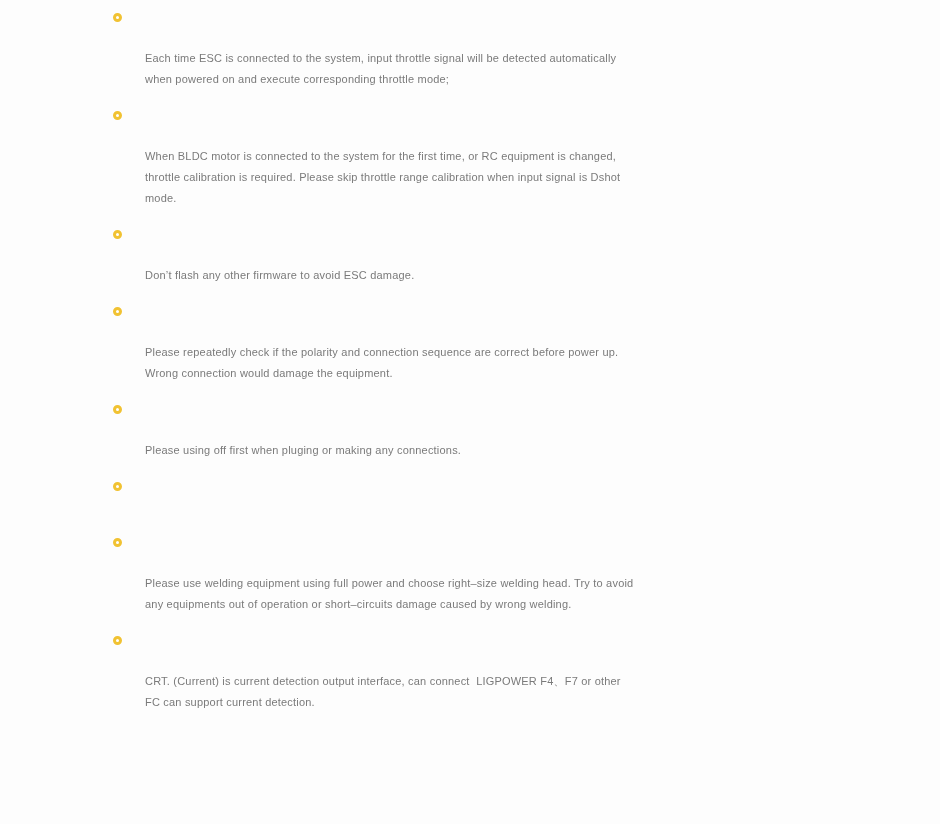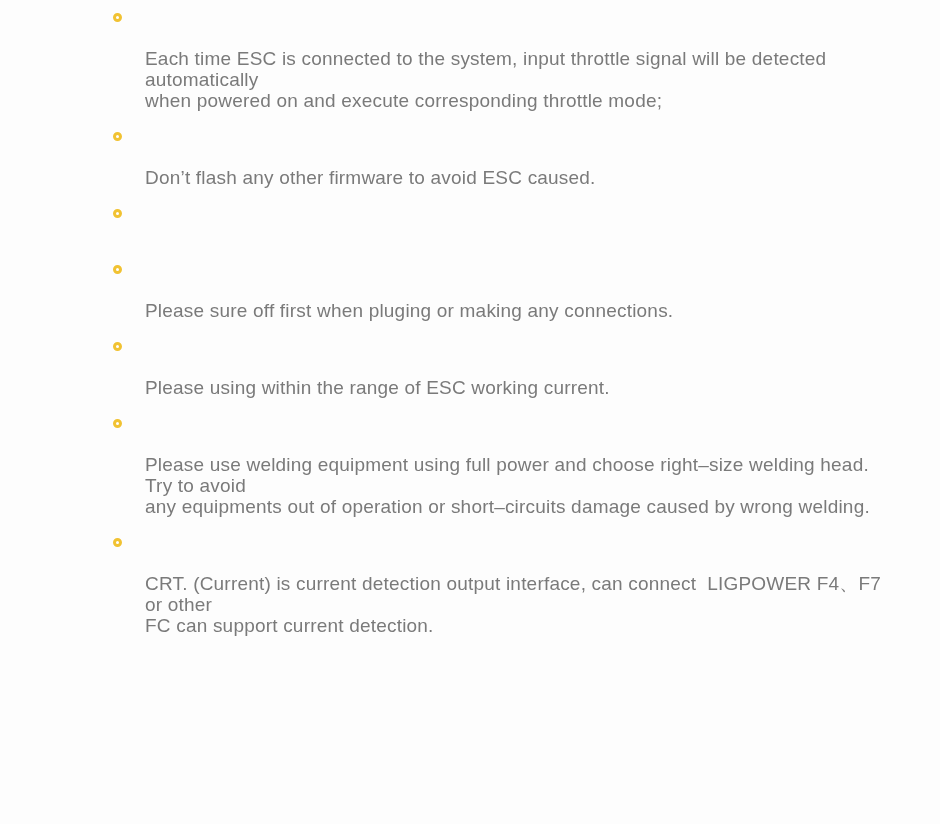--- a/index.html
+++ b/index.html
@@ -22,21 +22,21 @@
   .list {
     list-style: none;
     margin: 0;
     padding: 0;
   }
   .item {
     position: relative;
     padding-left: 145px;
     padding-right: 48px;
     margin: 0 0 14px 0;
-    font-size: 19px;
+    font-size: 11px;
     line-height: 21px;
     letter-spacing: 0.2px;
     color: var(--text, #7a7a7a);
     white-space: pre-line;
   }
   .bullet {
     position: absolute;
     left: 113px;
     top: 7px;
     border-radius: 50%;
@@ -55,38 +55,45 @@
 <div class="doc">
 
   <ul class="list notes-list">
 
       <li class="item">
         <span class="bullet bullet-ring"></span>
         <span class="item-text">Each time ESC is connected to the system, input throttle signal will be detected automatically
 when powered on and execute corresponding throttle mode;</span>
       </li>
 
-
       <li class="item">
         <span class="bullet bullet-ring"></span>
-        <span class="item-text">Don’t flash any other firmware to avoid ESC caused.</span>
+        <span class="item-text">When BLDC motor is connected to the system for the first time, or RC equipment is changed,
+throttle calibration is required. Please skip throttle range calibration when input signal is Dshot
+mode.</span>
       </li>
 
       <li class="item">
         <span class="bullet bullet-ring"></span>
+        <span class="item-text">Don’t flash any other firmware to avoid ESC damage.</span>
       </li>
 
       <li class="item">
         <span class="bullet bullet-ring"></span>
-        <span class="item-text">Please sure off first when pluging or making any connections.</span>
+        <span class="item-text">Please repeatedly check if the polarity and connection sequence are correct before power up.
+Wrong connection would damage the equipment.</span>
       </li>
 
       <li class="item">
         <span class="bullet bullet-ring"></span>
-        <span class="item-text">Please using within the range of ESC working current.</span>
+        <span class="item-text">Please using off first when pluging or making any connections.</span>
+      </li>
+
+      <li class="item">
+        <span class="bullet bullet-ring"></span>
       </li>
 
       <li class="item">
         <span class="bullet bullet-ring"></span>
         <span class="item-text">Please use welding equipment using full power and choose right–size welding head. Try to avoid
 any equipments out of operation or short–circuits damage caused by wrong welding.</span>
       </li>
 
 
       <li class="item">

